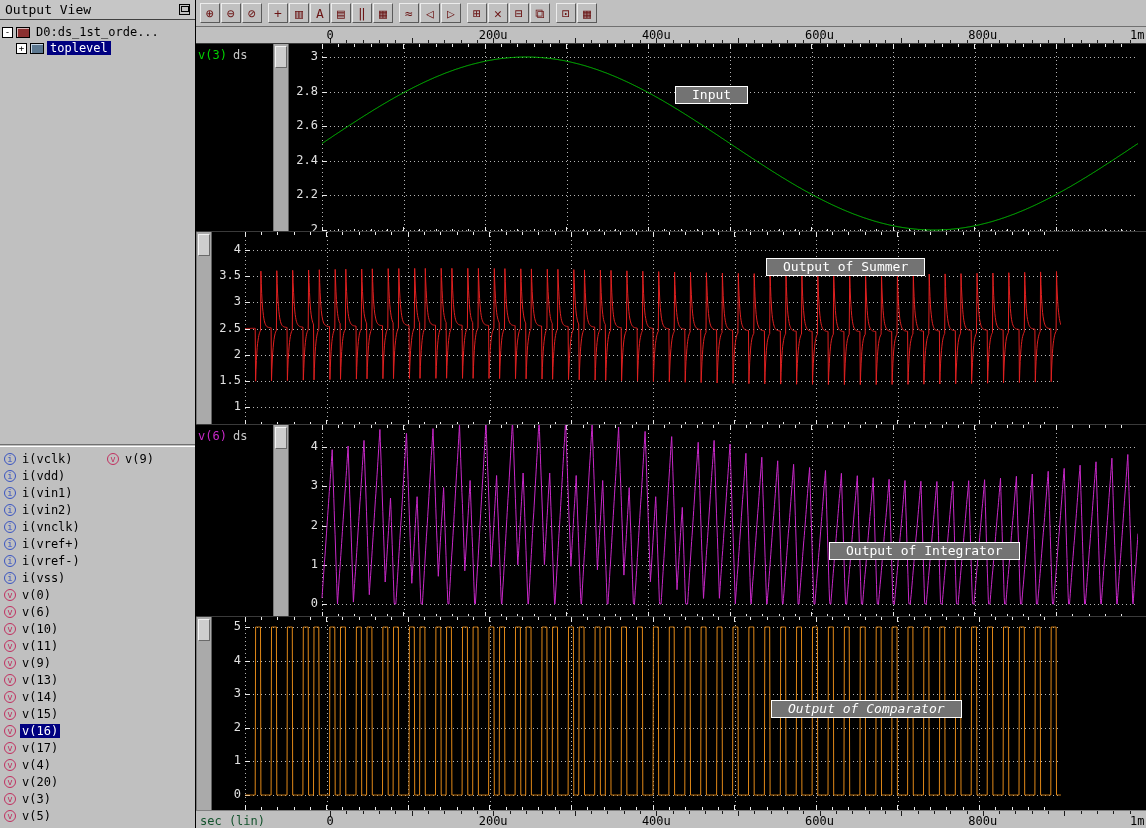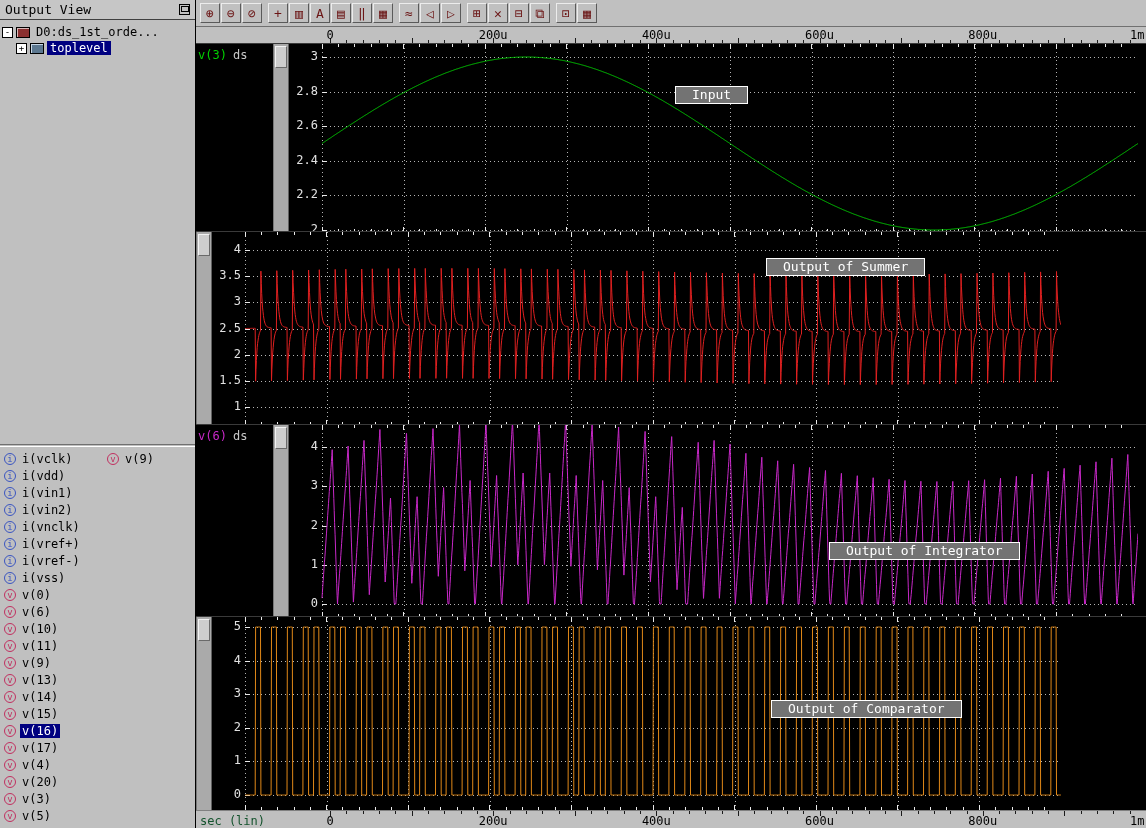--- a/index.html
+++ b/index.html
@@ -889,21 +889,21 @@
               <line x1="849.0" y1="188" x2="849.0" y2="193"></line>
             </g>
             <polyline fill="none" stroke="#e08818" stroke-width="1" points="33.0,178.0 33.4,178.0 33.8,178.0 34.2,178.0 34.6,178.0 35.0,178.0 35.4,178.0 35.9,178.0 36.3,178.0 36.7,178.0 37.1,178.0 37.5,178.0 37.9,178.0 38.3,178.0 38.7,178.0 39.1,178.0 39.5,178.0 39.9,178.0 40.3,178.0 40.8,178.0 41.2,178.0 41.6,178.0 42.0,178.0 42.4,178.0 42.8,178.0 43.2,178.0 43.6,10.0 44.0,10.0 44.4,10.0 44.8,10.0 45.2,10.0 45.6,10.0 46.1,10.0 46.5,10.0 46.9,10.0 47.3,10.0 47.7,10.0 48.1,10.0 48.5,10.0 48.9,178.0 49.3,178.0 49.7,178.0 50.1,178.0 50.5,178.0 51.0,178.0 51.4,178.0 51.8,178.0 52.2,178.0 52.6,178.0 53.0,178.0 53.4,178.0 53.8,178.0 54.2,178.0 54.6,178.0 55.0,178.0 55.4,178.0 55.8,178.0 56.3,178.0 56.7,178.0 57.1,178.0 57.5,178.0 57.9,178.0 58.3,178.0 58.7,178.0 59.1,178.0 59.5,10.0 59.9,10.0 60.3,10.0 60.7,10.0 61.2,10.0 61.6,10.0 62.0,10.0 62.4,10.0 62.8,10.0 63.2,10.0 63.6,10.0 64.0,10.0 64.4,10.0 64.8,178.0 65.2,178.0 65.6,178.0 66.0,178.0 66.5,178.0 66.9,178.0 67.3,178.0 67.7,178.0 68.1,178.0 68.5,178.0 68.9,178.0 69.3,178.0 69.7,178.0 70.1,178.0 70.5,178.0 70.9,178.0 71.4,178.0 71.8,178.0 72.2,178.0 72.6,178.0 73.0,178.0 73.4,178.0 73.8,178.0 74.2,178.0 74.6,178.0 75.0,178.0 75.4,10.0 75.8,10.0 76.2,10.0 76.7,10.0 77.1,10.0 77.5,10.0 77.9,10.0 78.3,10.0 78.7,10.0 79.1,10.0 79.5,10.0 79.9,10.0 80.3,10.0 80.7,178.0 81.1,178.0 81.6,178.0 82.0,178.0 82.4,178.0 82.8,178.0 83.2,178.0 83.6,178.0 84.0,178.0 84.4,178.0 84.8,178.0 85.2,178.0 85.6,178.0 86.0,178.0 86.4,178.0 86.9,178.0 87.3,178.0 87.7,178.0 88.1,178.0 88.5,178.0 88.9,178.0 89.3,178.0 89.7,178.0 90.1,178.0 90.5,178.0 90.9,178.0 91.3,10.0 91.8,10.0 92.2,10.0 92.6,10.0 93.0,10.0 93.4,10.0 93.8,10.0 94.2,10.0 94.6,10.0 95.0,10.0 95.4,10.0 95.8,10.0 96.2,10.0 96.6,178.0 97.1,178.0 97.5,178.0 97.9,178.0 98.3,178.0 98.7,178.0 99.1,178.0 99.5,178.0 99.9,178.0 100.3,178.0 100.7,178.0 101.1,178.0 101.5,178.0 102.0,10.0 102.4,10.0 102.8,10.0 103.2,10.0 103.6,10.0 104.0,10.0 104.4,10.0 104.8,10.0 105.2,10.0 105.6,10.0 106.0,10.0 106.4,10.0 106.8,10.0 107.3,178.0 107.7,178.0 108.1,178.0 108.5,178.0 108.9,178.0 109.3,178.0 109.7,178.0 110.1,178.0 110.5,178.0 110.9,178.0 111.3,178.0 111.7,178.0 112.2,178.0 112.6,178.0 113.0,178.0 113.4,178.0 113.8,178.0 114.2,178.0 114.6,178.0 115.0,178.0 115.4,178.0 115.8,178.0 116.2,178.0 116.6,178.0 117.0,178.0 117.5,178.0 117.9,10.0 118.3,10.0 118.7,10.0 119.1,10.0 119.5,10.0 119.9,10.0 120.3,10.0 120.7,10.0 121.1,10.0 121.5,10.0 121.9,10.0 122.4,10.0 122.8,10.0 123.2,178.0 123.6,178.0 124.0,178.0 124.4,178.0 124.8,178.0 125.2,178.0 125.6,178.0 126.0,178.0 126.4,178.0 126.8,178.0 127.2,178.0 127.7,178.0 128.1,178.0 128.5,10.0 128.9,10.0 129.3,10.0 129.7,10.0 130.1,10.0 130.5,10.0 130.9,10.0 131.3,10.0 131.7,10.0 132.1,10.0 132.6,10.0 133.0,10.0 133.4,10.0 133.8,178.0 134.2,178.0 134.6,178.0 135.0,178.0 135.4,178.0 135.8,178.0 136.2,178.0 136.6,178.0 137.0,178.0 137.4,178.0 137.9,178.0 138.3,178.0 138.7,178.0 139.1,178.0 139.5,178.0 139.9,178.0 140.3,178.0 140.7,178.0 141.1,178.0 141.5,178.0 141.9,178.0 142.3,178.0 142.8,178.0 143.2,178.0 143.6,178.0 144.0,178.0 144.4,10.0 144.8,10.0 145.2,10.0 145.6,10.0 146.0,10.0 146.4,10.0 146.8,10.0 147.2,10.0 147.6,10.0 148.1,10.0 148.5,10.0 148.9,10.0 149.3,10.0 149.7,178.0 150.1,178.0 150.5,178.0 150.9,178.0 151.3,178.0 151.7,178.0 152.1,178.0 152.5,178.0 153.0,178.0 153.4,178.0 153.8,178.0 154.2,178.0 154.6,178.0 155.0,10.0 155.4,10.0 155.8,10.0 156.2,10.0 156.6,10.0 157.0,10.0 157.4,10.0 157.8,10.0 158.3,10.0 158.7,10.0 159.1,10.0 159.5,10.0 159.9,10.0 160.3,178.0 160.7,178.0 161.1,178.0 161.5,178.0 161.9,178.0 162.3,178.0 162.7,178.0 163.2,178.0 163.6,178.0 164.0,178.0 164.4,178.0 164.8,178.0 165.2,178.0 165.6,178.0 166.0,178.0 166.4,178.0 166.8,178.0 167.2,178.0 167.6,178.0 168.0,178.0 168.5,178.0 168.9,178.0 169.3,178.0 169.7,178.0 170.1,178.0 170.5,178.0 170.9,10.0 171.3,10.0 171.7,10.0 172.1,10.0 172.5,10.0 172.9,10.0 173.4,10.0 173.8,10.0 174.2,10.0 174.6,10.0 175.0,10.0 175.4,10.0 175.8,10.0 176.2,178.0 176.6,178.0 177.0,178.0 177.4,178.0 177.8,178.0 178.2,178.0 178.7,178.0 179.1,178.0 179.5,178.0 179.9,178.0 180.3,178.0 180.7,178.0 181.1,178.0 181.5,10.0 181.9,10.0 182.3,10.0 182.7,10.0 183.1,10.0 183.6,10.0 184.0,10.0 184.4,10.0 184.8,10.0 185.2,10.0 185.6,10.0 186.0,10.0 186.4,10.0 186.8,178.0 187.2,178.0 187.6,178.0 188.0,178.0 188.4,178.0 188.9,178.0 189.3,178.0 189.7,178.0 190.1,178.0 190.5,178.0 190.9,178.0 191.3,178.0 191.7,178.0 192.1,178.0 192.5,178.0 192.9,178.0 193.3,178.0 193.8,178.0 194.2,178.0 194.6,178.0 195.0,178.0 195.4,178.0 195.8,178.0 196.2,178.0 196.6,178.0 197.0,178.0 197.4,10.0 197.8,10.0 198.2,10.0 198.6,10.0 199.1,10.0 199.5,10.0 199.9,10.0 200.3,10.0 200.7,10.0 201.1,10.0 201.5,10.0 201.9,10.0 202.3,10.0 202.7,178.0 203.1,178.0 203.5,178.0 204.0,178.0 204.4,178.0 204.8,178.0 205.2,178.0 205.6,178.0 206.0,178.0 206.4,178.0 206.8,178.0 207.2,178.0 207.6,178.0 208.0,10.0 208.4,10.0 208.8,10.0 209.3,10.0 209.7,10.0 210.1,10.0 210.5,10.0 210.9,10.0 211.3,10.0 211.7,10.0 212.1,10.0 212.5,10.0 212.9,10.0 213.3,178.0 213.7,178.0 214.2,178.0 214.6,178.0 215.0,178.0 215.4,178.0 215.8,178.0 216.2,178.0 216.6,178.0 217.0,178.0 217.4,178.0 217.8,178.0 218.2,178.0 218.6,178.0 219.0,178.0 219.5,178.0 219.9,178.0 220.3,178.0 220.7,178.0 221.1,178.0 221.5,178.0 221.9,178.0 222.3,178.0 222.7,178.0 223.1,178.0 223.5,178.0 223.9,10.0 224.4,10.0 224.8,10.0 225.2,10.0 225.6,10.0 226.0,10.0 226.4,10.0 226.8,10.0 227.2,10.0 227.6,10.0 228.0,10.0 228.4,10.0 228.8,10.0 229.2,178.0 229.7,178.0 230.1,178.0 230.5,178.0 230.9,178.0 231.3,178.0 231.7,178.0 232.1,178.0 232.5,178.0 232.9,178.0 233.3,178.0 233.7,178.0 234.1,178.0 234.6,10.0 235.0,10.0 235.4,10.0 235.8,10.0 236.2,10.0 236.6,10.0 237.0,10.0 237.4,10.0 237.8,10.0 238.2,10.0 238.6,10.0 239.0,10.0 239.4,10.0 239.9,178.0 240.3,178.0 240.7,178.0 241.1,178.0 241.5,178.0 241.9,178.0 242.3,178.0 242.7,178.0 243.1,178.0 243.5,178.0 243.9,178.0 244.3,178.0 244.8,178.0 245.2,178.0 245.6,178.0 246.0,178.0 246.4,178.0 246.8,178.0 247.2,178.0 247.6,178.0 248.0,178.0 248.4,178.0 248.8,178.0 249.2,178.0 249.6,178.0 250.1,178.0 250.5,10.0 250.9,10.0 251.3,10.0 251.7,10.0 252.1,10.0 252.5,10.0 252.9,10.0 253.3,10.0 253.7,10.0 254.1,10.0 254.5,10.0 255.0,10.0 255.4,10.0 255.8,178.0 256.2,178.0 256.6,178.0 257.0,178.0 257.4,178.0 257.8,178.0 258.2,178.0 258.6,178.0 259.0,178.0 259.4,178.0 259.8,178.0 260.3,178.0 260.7,178.0 261.1,10.0 261.5,10.0 261.9,10.0 262.3,10.0 262.7,10.0 263.1,10.0 263.5,10.0 263.9,10.0 264.3,10.0 264.7,10.0 265.2,10.0 265.6,10.0 266.0,10.0 266.4,178.0 266.8,178.0 267.2,178.0 267.6,178.0 268.0,178.0 268.4,178.0 268.8,178.0 269.2,178.0 269.6,178.0 270.0,178.0 270.5,178.0 270.9,178.0 271.3,178.0 271.7,178.0 272.1,178.0 272.5,178.0 272.9,178.0 273.3,178.0 273.7,178.0 274.1,178.0 274.5,178.0 274.9,178.0 275.4,178.0 275.8,178.0 276.2,178.0 276.6,178.0 277.0,10.0 277.4,10.0 277.8,10.0 278.2,10.0 278.6,10.0 279.0,10.0 279.4,10.0 279.8,10.0 280.2,10.0 280.7,10.0 281.1,10.0 281.5,10.0 281.9,10.0 282.3,178.0 282.7,178.0 283.1,178.0 283.5,178.0 283.9,178.0 284.3,178.0 284.7,178.0 285.1,178.0 285.6,178.0 286.0,178.0 286.4,178.0 286.8,178.0 287.2,178.0 287.6,10.0 288.0,10.0 288.4,10.0 288.8,10.0 289.2,10.0 289.6,10.0 290.0,10.0 290.4,10.0 290.9,10.0 291.3,10.0 291.7,10.0 292.1,10.0 292.5,10.0 292.9,178.0 293.3,178.0 293.7,178.0 294.1,178.0 294.5,178.0 294.9,178.0 295.3,178.0 295.8,178.0 296.2,178.0 296.6,178.0 297.0,178.0 297.4,178.0 297.8,178.0 298.2,178.0 298.6,178.0 299.0,178.0 299.4,178.0 299.8,178.0 300.2,178.0 300.6,178.0 301.1,178.0 301.5,178.0 301.9,178.0 302.3,178.0 302.7,178.0 303.1,178.0 303.5,10.0 303.9,10.0 304.3,10.0 304.7,10.0 305.1,10.0 305.5,10.0 306.0,10.0 306.4,10.0 306.8,10.0 307.2,10.0 307.6,10.0 308.0,10.0 308.4,10.0 308.8,178.0 309.2,178.0 309.6,178.0 310.0,178.0 310.4,178.0 310.8,178.0 311.3,178.0 311.7,178.0 312.1,178.0 312.5,178.0 312.9,178.0 313.3,178.0 313.7,178.0 314.1,10.0 314.5,10.0 314.9,10.0 315.3,10.0 315.7,10.0 316.2,10.0 316.6,10.0 317.0,10.0 317.4,10.0 317.8,10.0 318.2,10.0 318.6,10.0 319.0,10.0 319.4,178.0 319.8,178.0 320.2,178.0 320.6,178.0 321.0,178.0 321.5,178.0 321.9,178.0 322.3,178.0 322.7,178.0 323.1,178.0 323.5,178.0 323.9,178.0 324.3,178.0 324.7,178.0 325.1,178.0 325.5,178.0 325.9,178.0 326.4,178.0 326.8,178.0 327.2,178.0 327.6,178.0 328.0,178.0 328.4,178.0 328.8,178.0 329.2,178.0 329.6,178.0 330.0,10.0 330.4,10.0 330.8,10.0 331.2,10.0 331.7,10.0 332.1,10.0 332.5,10.0 332.9,10.0 333.3,10.0 333.7,10.0 334.1,10.0 334.5,10.0 334.9,10.0 335.3,178.0 335.7,178.0 336.1,178.0 336.6,178.0 337.0,178.0 337.4,178.0 337.8,178.0 338.2,178.0 338.6,178.0 339.0,178.0 339.4,178.0 339.8,178.0 340.2,178.0 340.6,10.0 341.0,10.0 341.4,10.0 341.9,10.0 342.3,10.0 342.7,10.0 343.1,10.0 343.5,10.0 343.9,10.0 344.3,10.0 344.7,10.0 345.1,10.0 345.5,10.0 345.9,178.0 346.3,178.0 346.8,178.0 347.2,178.0 347.6,178.0 348.0,178.0 348.4,178.0 348.8,178.0 349.2,178.0 349.6,178.0 350.0,178.0 350.4,178.0 350.8,178.0 351.2,178.0 351.6,178.0 352.1,178.0 352.5,178.0 352.9,178.0 353.3,178.0 353.7,178.0 354.1,178.0 354.5,178.0 354.9,178.0 355.3,178.0 355.7,178.0 356.1,178.0 356.5,10.0 357.0,10.0 357.4,10.0 357.8,10.0 358.2,10.0 358.6,10.0 359.0,10.0 359.4,10.0 359.8,10.0 360.2,10.0 360.6,10.0 361.0,10.0 361.4,10.0 361.8,178.0 362.3,178.0 362.7,178.0 363.1,178.0 363.5,178.0 363.9,178.0 364.3,178.0 364.7,178.0 365.1,178.0 365.5,178.0 365.9,178.0 366.3,178.0 366.7,178.0 367.2,10.0 367.6,10.0 368.0,10.0 368.4,10.0 368.8,10.0 369.2,10.0 369.6,10.0 370.0,10.0 370.4,10.0 370.8,10.0 371.2,10.0 371.6,10.0 372.0,10.0 372.5,178.0 372.9,178.0 373.3,178.0 373.7,178.0 374.1,178.0 374.5,178.0 374.9,178.0 375.3,178.0 375.7,178.0 376.1,178.0 376.5,178.0 376.9,178.0 377.4,178.0 377.8,178.0 378.2,178.0 378.6,178.0 379.0,178.0 379.4,178.0 379.8,178.0 380.2,178.0 380.6,178.0 381.0,178.0 381.4,178.0 381.8,178.0 382.2,178.0 382.7,178.0 383.1,10.0 383.5,10.0 383.9,10.0 384.3,10.0 384.7,10.0 385.1,10.0 385.5,10.0 385.9,10.0 386.3,10.0 386.7,10.0 387.1,10.0 387.6,10.0 388.0,10.0 388.4,178.0 388.8,178.0 389.2,178.0 389.6,178.0 390.0,178.0 390.4,178.0 390.8,178.0 391.2,178.0 391.6,178.0 392.0,178.0 392.4,178.0 392.9,178.0 393.3,178.0 393.7,10.0 394.1,10.0 394.5,10.0 394.9,10.0 395.3,10.0 395.7,10.0 396.1,10.0 396.5,10.0 396.9,10.0 397.3,10.0 397.8,10.0 398.2,10.0 398.6,10.0 399.0,178.0 399.4,178.0 399.8,178.0 400.2,178.0 400.6,178.0 401.0,178.0 401.4,178.0 401.8,178.0 402.2,178.0 402.6,178.0 403.1,178.0 403.5,178.0 403.9,178.0 404.3,178.0 404.7,178.0 405.1,178.0 405.5,178.0 405.9,178.0 406.3,178.0 406.7,178.0 407.1,178.0 407.5,178.0 408.0,178.0 408.4,178.0 408.8,178.0 409.2,178.0 409.6,10.0 410.0,10.0 410.4,10.0 410.8,10.0 411.2,10.0 411.6,10.0 412.0,10.0 412.4,10.0 412.8,10.0 413.3,10.0 413.7,10.0 414.1,10.0 414.5,10.0 414.9,178.0 415.3,178.0 415.7,178.0 416.1,178.0 416.5,178.0 416.9,178.0 417.3,178.0 417.7,178.0 418.2,178.0 418.6,178.0 419.0,178.0 419.4,178.0 419.8,178.0 420.2,178.0 420.6,178.0 421.0,178.0 421.4,178.0 421.8,178.0 422.2,178.0 422.6,178.0 423.0,178.0 423.5,178.0 423.9,178.0 424.3,178.0 424.7,178.0 425.1,178.0 425.5,10.0 425.9,10.0 426.3,10.0 426.7,10.0 427.1,10.0 427.5,10.0 427.9,10.0 428.4,10.0 428.8,10.0 429.2,10.0 429.6,10.0 430.0,10.0 430.4,10.0 430.8,178.0 431.2,178.0 431.6,178.0 432.0,178.0 432.4,178.0 432.8,178.0 433.2,178.0 433.7,178.0 434.1,178.0 434.5,178.0 434.9,178.0 435.3,178.0 435.7,178.0 436.1,178.0 436.5,178.0 436.9,178.0 437.3,178.0 437.7,178.0 438.1,178.0 438.6,178.0 439.0,178.0 439.4,178.0 439.8,178.0 440.2,178.0 440.6,178.0 441.0,178.0 441.4,10.0 441.8,10.0 442.2,10.0 442.6,10.0 443.0,10.0 443.4,10.0 443.9,10.0 444.3,10.0 444.7,10.0 445.1,10.0 445.5,10.0 445.9,10.0 446.3,10.0 446.7,178.0 447.1,178.0 447.5,178.0 447.9,178.0 448.3,178.0 448.8,178.0 449.2,178.0 449.6,178.0 450.0,178.0 450.4,178.0 450.8,178.0 451.2,178.0 451.6,178.0 452.0,178.0 452.4,178.0 452.8,178.0 453.2,178.0 453.6,178.0 454.1,178.0 454.5,178.0 454.9,178.0 455.3,178.0 455.7,178.0 456.1,178.0 456.5,178.0 456.9,178.0 457.3,10.0 457.7,10.0 458.1,10.0 458.5,10.0 459.0,10.0 459.4,10.0 459.8,10.0 460.2,10.0 460.6,10.0 461.0,10.0 461.4,10.0 461.8,10.0 462.2,10.0 462.6,178.0 463.0,178.0 463.4,178.0 463.8,178.0 464.3,178.0 464.7,178.0 465.1,178.0 465.5,178.0 465.9,178.0 466.3,178.0 466.7,178.0 467.1,178.0 467.5,178.0 467.9,178.0 468.3,178.0 468.7,178.0 469.2,178.0 469.6,178.0 470.0,178.0 470.4,178.0 470.8,178.0 471.2,178.0 471.6,178.0 472.0,178.0 472.4,178.0 472.8,178.0 473.2,10.0 473.6,10.0 474.0,10.0 474.5,10.0 474.9,10.0 475.3,10.0 475.7,10.0 476.1,10.0 476.5,10.0 476.9,10.0 477.3,10.0 477.7,10.0 478.1,10.0 478.5,178.0 478.9,178.0 479.4,178.0 479.8,178.0 480.2,178.0 480.6,178.0 481.0,178.0 481.4,178.0 481.8,178.0 482.2,178.0 482.6,178.0 483.0,178.0 483.4,178.0 483.8,178.0 484.2,178.0 484.7,178.0 485.1,178.0 485.5,178.0 485.9,178.0 486.3,178.0 486.7,178.0 487.1,178.0 487.5,178.0 487.9,178.0 488.3,178.0 488.7,178.0 489.1,10.0 489.6,10.0 490.0,10.0 490.4,10.0 490.8,10.0 491.2,10.0 491.6,10.0 492.0,10.0 492.4,10.0 492.8,10.0 493.2,10.0 493.6,10.0 494.0,10.0 494.4,178.0 494.9,178.0 495.3,178.0 495.7,178.0 496.1,178.0 496.5,178.0 496.9,178.0 497.3,178.0 497.7,178.0 498.1,178.0 498.5,178.0 498.9,178.0 499.3,178.0 499.8,178.0 500.2,178.0 500.6,178.0 501.0,178.0 501.4,178.0 501.8,178.0 502.2,178.0 502.6,178.0 503.0,178.0 503.4,178.0 503.8,178.0 504.2,178.0 504.6,178.0 505.1,10.0 505.5,10.0 505.9,10.0 506.3,10.0 506.7,10.0 507.1,10.0 507.5,10.0 507.9,10.0 508.3,10.0 508.7,10.0 509.1,10.0 509.5,10.0 510.0,10.0 510.4,178.0 510.8,178.0 511.2,178.0 511.6,178.0 512.0,178.0 512.4,178.0 512.8,178.0 513.2,178.0 513.6,178.0 514.0,178.0 514.4,178.0 514.8,178.0 515.3,178.0 515.7,178.0 516.1,178.0 516.5,178.0 516.9,178.0 517.3,178.0 517.7,178.0 518.1,178.0 518.5,178.0 518.9,178.0 519.3,178.0 519.7,178.0 520.2,178.0 520.6,178.0 521.0,10.0 521.4,10.0 521.8,10.0 522.2,10.0 522.6,10.0 523.0,10.0 523.4,10.0 523.8,10.0 524.2,10.0 524.6,10.0 525.0,10.0 525.5,10.0 525.9,10.0 526.3,178.0 526.7,178.0 527.1,178.0 527.5,178.0 527.9,178.0 528.3,178.0 528.7,178.0 529.1,178.0 529.5,178.0 529.9,178.0 530.4,178.0 530.8,178.0 531.2,178.0 531.6,178.0 532.0,178.0 532.4,178.0 532.8,178.0 533.2,178.0 533.6,178.0 534.0,178.0 534.4,178.0 534.8,178.0 535.2,178.0 535.7,178.0 536.1,178.0 536.5,178.0 536.9,10.0 537.3,10.0 537.7,10.0 538.1,10.0 538.5,10.0 538.9,10.0 539.3,10.0 539.7,10.0 540.1,10.0 540.6,10.0 541.0,10.0 541.4,10.0 541.8,10.0 542.2,178.0 542.6,178.0 543.0,178.0 543.4,178.0 543.8,178.0 544.2,178.0 544.6,178.0 545.0,178.0 545.4,178.0 545.9,178.0 546.3,178.0 546.7,178.0 547.1,178.0 547.5,178.0 547.9,178.0 548.3,178.0 548.7,178.0 549.1,178.0 549.5,178.0 549.9,178.0 550.3,178.0 550.8,178.0 551.2,178.0 551.6,178.0 552.0,178.0 552.4,178.0 552.8,10.0 553.2,10.0 553.6,10.0 554.0,10.0 554.4,10.0 554.8,10.0 555.2,10.0 555.6,10.0 556.1,10.0 556.5,10.0 556.9,10.0 557.3,10.0 557.7,10.0 558.1,178.0 558.5,178.0 558.9,178.0 559.3,178.0 559.7,178.0 560.1,178.0 560.5,178.0 561.0,178.0 561.4,178.0 561.8,178.0 562.2,178.0 562.6,178.0 563.0,178.0 563.4,178.0 563.8,178.0 564.2,178.0 564.6,178.0 565.0,178.0 565.4,178.0 565.8,178.0 566.3,178.0 566.7,178.0 567.1,178.0 567.5,178.0 567.9,178.0 568.3,178.0 568.7,10.0 569.1,10.0 569.5,10.0 569.9,10.0 570.3,10.0 570.7,10.0 571.2,10.0 571.6,10.0 572.0,10.0 572.4,10.0 572.8,10.0 573.2,10.0 573.6,10.0 574.0,178.0 574.4,178.0 574.8,178.0 575.2,178.0 575.6,178.0 576.0,178.0 576.5,178.0 576.9,178.0 577.3,178.0 577.7,178.0 578.1,178.0 578.5,178.0 578.9,178.0 579.3,178.0 579.7,178.0 580.1,178.0 580.5,178.0 580.9,178.0 581.4,178.0 581.8,178.0 582.2,178.0 582.6,178.0 583.0,178.0 583.4,178.0 583.8,178.0 584.2,178.0 584.6,10.0 585.0,10.0 585.4,10.0 585.8,10.0 586.2,10.0 586.7,10.0 587.1,10.0 587.5,10.0 587.9,10.0 588.3,10.0 588.7,10.0 589.1,10.0 589.5,10.0 589.9,178.0 590.3,178.0 590.7,178.0 591.1,178.0 591.6,178.0 592.0,178.0 592.4,178.0 592.8,178.0 593.2,178.0 593.6,178.0 594.0,178.0 594.4,178.0 594.8,178.0 595.2,178.0 595.6,178.0 596.0,178.0 596.4,178.0 596.9,178.0 597.3,178.0 597.7,178.0 598.1,178.0 598.5,178.0 598.9,178.0 599.3,178.0 599.7,178.0 600.1,178.0 600.5,10.0 600.9,10.0 601.3,10.0 601.8,10.0 602.2,10.0 602.6,10.0 603.0,10.0 603.4,10.0 603.8,10.0 604.2,10.0 604.6,10.0 605.0,10.0 605.4,10.0 605.8,178.0 606.2,178.0 606.6,178.0 607.1,178.0 607.5,178.0 607.9,178.0 608.3,178.0 608.7,178.0 609.1,178.0 609.5,178.0 609.9,178.0 610.3,178.0 610.7,178.0 611.1,178.0 611.5,178.0 612.0,178.0 612.4,178.0 612.8,178.0 613.2,178.0 613.6,178.0 614.0,178.0 614.4,178.0 614.8,178.0 615.2,178.0 615.6,178.0 616.0,178.0 616.4,10.0 616.8,10.0 617.3,10.0 617.7,10.0 618.1,10.0 618.5,10.0 618.9,10.0 619.3,10.0 619.7,10.0 620.1,10.0 620.5,10.0 620.9,10.0 621.3,10.0 621.7,178.0 622.2,178.0 622.6,178.0 623.0,178.0 623.4,178.0 623.8,178.0 624.2,178.0 624.6,178.0 625.0,178.0 625.4,178.0 625.8,178.0 626.2,178.0 626.6,178.0 627.0,178.0 627.5,178.0 627.9,178.0 628.3,178.0 628.7,178.0 629.1,178.0 629.5,178.0 629.9,178.0 630.3,178.0 630.7,178.0 631.1,178.0 631.5,178.0 631.9,178.0 632.4,10.0 632.8,10.0 633.2,10.0 633.6,10.0 634.0,10.0 634.4,10.0 634.8,10.0 635.2,10.0 635.6,10.0 636.0,10.0 636.4,10.0 636.8,10.0 637.2,10.0 637.7,178.0 638.1,178.0 638.5,178.0 638.9,178.0 639.3,178.0 639.7,178.0 640.1,178.0 640.5,178.0 640.9,178.0 641.3,178.0 641.7,178.0 642.1,178.0 642.6,178.0 643.0,178.0 643.4,178.0 643.8,178.0 644.2,178.0 644.6,178.0 645.0,178.0 645.4,178.0 645.8,178.0 646.2,178.0 646.6,178.0 647.0,178.0 647.4,178.0 647.9,178.0 648.3,10.0 648.7,10.0 649.1,10.0 649.5,10.0 649.9,10.0 650.3,10.0 650.7,10.0 651.1,10.0 651.5,10.0 651.9,10.0 652.3,10.0 652.8,10.0 653.2,10.0 653.6,178.0 654.0,178.0 654.4,178.0 654.8,178.0 655.2,178.0 655.6,178.0 656.0,178.0 656.4,178.0 656.8,178.0 657.2,178.0 657.6,178.0 658.1,178.0 658.5,178.0 658.9,178.0 659.3,178.0 659.7,178.0 660.1,178.0 660.5,178.0 660.9,178.0 661.3,178.0 661.7,178.0 662.1,178.0 662.5,178.0 663.0,178.0 663.4,178.0 663.8,178.0 664.2,10.0 664.6,10.0 665.0,10.0 665.4,10.0 665.8,10.0 666.2,10.0 666.6,10.0 667.0,10.0 667.4,10.0 667.8,10.0 668.3,10.0 668.7,10.0 669.1,10.0 669.5,178.0 669.9,178.0 670.3,178.0 670.7,178.0 671.1,178.0 671.5,178.0 671.9,178.0 672.3,178.0 672.7,178.0 673.2,178.0 673.6,178.0 674.0,178.0 674.4,178.0 674.8,178.0 675.2,178.0 675.6,178.0 676.0,178.0 676.4,178.0 676.8,178.0 677.2,178.0 677.6,178.0 678.0,178.0 678.5,178.0 678.9,178.0 679.3,178.0 679.7,178.0 680.1,10.0 680.5,10.0 680.9,10.0 681.3,10.0 681.7,10.0 682.1,10.0 682.5,10.0 682.9,10.0 683.4,10.0 683.8,10.0 684.2,10.0 684.6,10.0 685.0,10.0 685.4,178.0 685.8,178.0 686.2,178.0 686.6,178.0 687.0,178.0 687.4,178.0 687.8,178.0 688.2,178.0 688.7,178.0 689.1,178.0 689.5,178.0 689.9,178.0 690.3,178.0 690.7,178.0 691.1,178.0 691.5,178.0 691.9,178.0 692.3,178.0 692.7,178.0 693.1,178.0 693.6,178.0 694.0,178.0 694.4,178.0 694.8,178.0 695.2,178.0 695.6,178.0 696.0,10.0 696.4,10.0 696.8,10.0 697.2,10.0 697.6,10.0 698.0,10.0 698.4,10.0 698.9,10.0 699.3,10.0 699.7,10.0 700.1,10.0 700.5,10.0 700.9,10.0 701.3,178.0 701.7,178.0 702.1,178.0 702.5,178.0 702.9,178.0 703.3,178.0 703.8,178.0 704.2,178.0 704.6,178.0 705.0,178.0 705.4,178.0 705.8,178.0 706.2,178.0 706.6,178.0 707.0,178.0 707.4,178.0 707.8,178.0 708.2,178.0 708.6,178.0 709.1,178.0 709.5,178.0 709.9,178.0 710.3,178.0 710.7,178.0 711.1,178.0 711.5,178.0 711.9,10.0 712.3,10.0 712.7,10.0 713.1,10.0 713.5,10.0 714.0,10.0 714.4,10.0 714.8,10.0 715.2,10.0 715.6,10.0 716.0,10.0 716.4,10.0 716.8,10.0 717.2,178.0 717.6,178.0 718.0,178.0 718.4,178.0 718.8,178.0 719.3,178.0 719.7,178.0 720.1,178.0 720.5,178.0 720.9,178.0 721.3,178.0 721.7,178.0 722.1,178.0 722.5,178.0 722.9,178.0 723.3,178.0 723.7,178.0 724.2,178.0 724.6,178.0 725.0,178.0 725.4,178.0 725.8,178.0 726.2,178.0 726.6,178.0 727.0,178.0 727.4,178.0 727.8,10.0 728.2,10.0 728.6,10.0 729.0,10.0 729.5,10.0 729.9,10.0 730.3,10.0 730.7,10.0 731.1,10.0 731.5,10.0 731.9,10.0 732.3,10.0 732.7,10.0 733.1,178.0 733.5,178.0 733.9,178.0 734.4,178.0 734.8,178.0 735.2,178.0 735.6,178.0 736.0,178.0 736.4,178.0 736.8,178.0 737.2,178.0 737.6,178.0 738.0,178.0 738.4,178.0 738.8,178.0 739.2,178.0 739.7,178.0 740.1,178.0 740.5,178.0 740.9,178.0 741.3,178.0 741.7,178.0 742.1,178.0 742.5,178.0 742.9,178.0 743.3,178.0 743.7,10.0 744.1,10.0 744.6,10.0 745.0,10.0 745.4,10.0 745.8,10.0 746.2,10.0 746.6,10.0 747.0,10.0 747.4,10.0 747.8,10.0 748.2,10.0 748.6,10.0 749.0,178.0 749.4,178.0 749.9,178.0 750.3,178.0 750.7,178.0 751.1,178.0 751.5,178.0 751.9,178.0 752.3,178.0 752.7,178.0 753.1,178.0 753.5,178.0 753.9,178.0 754.3,178.0 754.8,178.0 755.2,178.0 755.6,178.0 756.0,178.0 756.4,178.0 756.8,178.0 757.2,178.0 757.6,178.0 758.0,178.0 758.4,178.0 758.8,178.0 759.2,178.0 759.6,10.0 760.1,10.0 760.5,10.0 760.9,10.0 761.3,10.0 761.7,10.0 762.1,10.0 762.5,10.0 762.9,10.0 763.3,10.0 763.7,10.0 764.1,10.0 764.5,10.0 765.0,178.0 765.4,178.0 765.8,178.0 766.2,178.0 766.6,178.0 767.0,178.0 767.4,178.0 767.8,178.0 768.2,178.0 768.6,178.0 769.0,178.0 769.4,178.0 769.8,178.0 770.3,178.0 770.7,178.0 771.1,178.0 771.5,178.0 771.9,178.0 772.3,178.0 772.7,178.0 773.1,178.0 773.5,178.0 773.9,178.0 774.3,178.0 774.7,178.0 775.2,178.0 775.6,10.0 776.0,10.0 776.4,10.0 776.8,10.0 777.2,10.0 777.6,10.0 778.0,10.0 778.4,10.0 778.8,10.0 779.2,10.0 779.6,10.0 780.0,10.0 780.5,10.0 780.9,178.0 781.3,178.0 781.7,178.0 782.1,178.0 782.5,178.0 782.9,178.0 783.3,178.0 783.7,178.0 784.1,178.0 784.5,178.0 784.9,178.0 785.4,178.0 785.8,178.0 786.2,178.0 786.6,178.0 787.0,178.0 787.4,178.0 787.8,178.0 788.2,178.0 788.6,178.0 789.0,178.0 789.4,178.0 789.8,178.0 790.2,178.0 790.7,178.0 791.1,178.0 791.5,10.0 791.9,10.0 792.3,10.0 792.7,10.0 793.1,10.0 793.5,10.0 793.9,10.0 794.3,10.0 794.7,10.0 795.1,10.0 795.6,10.0 796.0,10.0 796.4,10.0 796.8,178.0 797.2,178.0 797.6,178.0 798.0,178.0 798.4,178.0 798.8,178.0 799.2,178.0 799.6,178.0 800.0,178.0 800.4,178.0 800.9,178.0 801.3,178.0 801.7,178.0 802.1,178.0 802.5,178.0 802.9,178.0 803.3,178.0 803.7,178.0 804.1,178.0 804.5,178.0 804.9,178.0 805.3,178.0 805.8,178.0 806.2,178.0 806.6,178.0 807.0,178.0 807.4,10.0 807.8,10.0 808.2,10.0 808.6,10.0 809.0,10.0 809.4,10.0 809.8,10.0 810.2,10.0 810.6,10.0 811.1,10.0 811.5,10.0 811.9,10.0 812.3,10.0 812.7,178.0 813.1,178.0 813.5,178.0 813.9,178.0 814.3,178.0 814.7,178.0 815.1,178.0 815.5,178.0 816.0,178.0 816.4,178.0 816.8,178.0 817.2,178.0 817.6,178.0 818.0,178.0 818.4,178.0 818.8,178.0 819.2,178.0 819.6,178.0 820.0,178.0 820.4,178.0 820.8,178.0 821.3,178.0 821.7,178.0 822.1,178.0 822.5,178.0 822.9,178.0 823.3,10.0 823.7,10.0 824.1,10.0 824.5,10.0 824.9,10.0 825.3,10.0 825.7,10.0 826.2,10.0 826.6,10.0 827.0,10.0 827.4,10.0 827.8,10.0 828.2,10.0 828.6,178.0 829.0,178.0 829.4,178.0 829.8,178.0 830.2,178.0 830.6,178.0 831.0,178.0 831.5,178.0 831.9,178.0 832.3,178.0 832.7,178.0 833.1,178.0 833.5,178.0 833.9,178.0 834.3,178.0 834.7,178.0 835.1,178.0 835.5,178.0 835.9,178.0 836.4,178.0 836.8,178.0 837.2,178.0 837.6,178.0 838.0,178.0 838.4,178.0 838.8,178.0 839.2,10.0 839.6,10.0 840.0,10.0 840.4,10.0 840.8,10.0 841.2,10.0 841.7,10.0 842.1,10.0 842.5,10.0 842.9,10.0 843.3,10.0 843.7,10.0 844.1,10.0 844.5,178.0 844.9,178.0 845.3,178.0 845.7,178.0 846.1,178.0 846.6,178.0 847.0,178.0 847.4,178.0 847.8,178.0 848.2,178.0 848.6,178.0 849.0,178.0 "></polyline>
           </svg>
           <span class="ylabel" style="top: 2px;">5</span>
           <span class="ylabel" style="top: 35.6px;">4</span>
           <span class="ylabel" style="top: 69.2px;">3</span>
           <span class="ylabel" style="top: 102.8px;">2</span>
           <span class="ylabel" style="top: 136.4px;">1</span>
           <span class="ylabel" style="top: 170px;">0</span>
-          <div class="annotation" style="left: 559px; top: 83px;">Output of Comparator</div>
+          <div class="annotation" style="left: 559px; top: 83px; font-style: italic;">Output of Comparator</div>
         </div>
     </section>
 
     <div class="ruler bottom">
       <span class="unit">sec (lin)</span>
     <div class="rtick" style="left: 134px; height: 5px; top: 0px;"></div>
         <div class="rtick" style="left: 150.3px; height: 3px; top: 0px;"></div>
         <div class="rtick" style="left: 166.6px; height: 3px; top: 0px;"></div>
         <div class="rtick" style="left: 183px; height: 3px; top: 0px;"></div>
         <div class="rtick" style="left: 199.3px; height: 3px; top: 0px;"></div>

